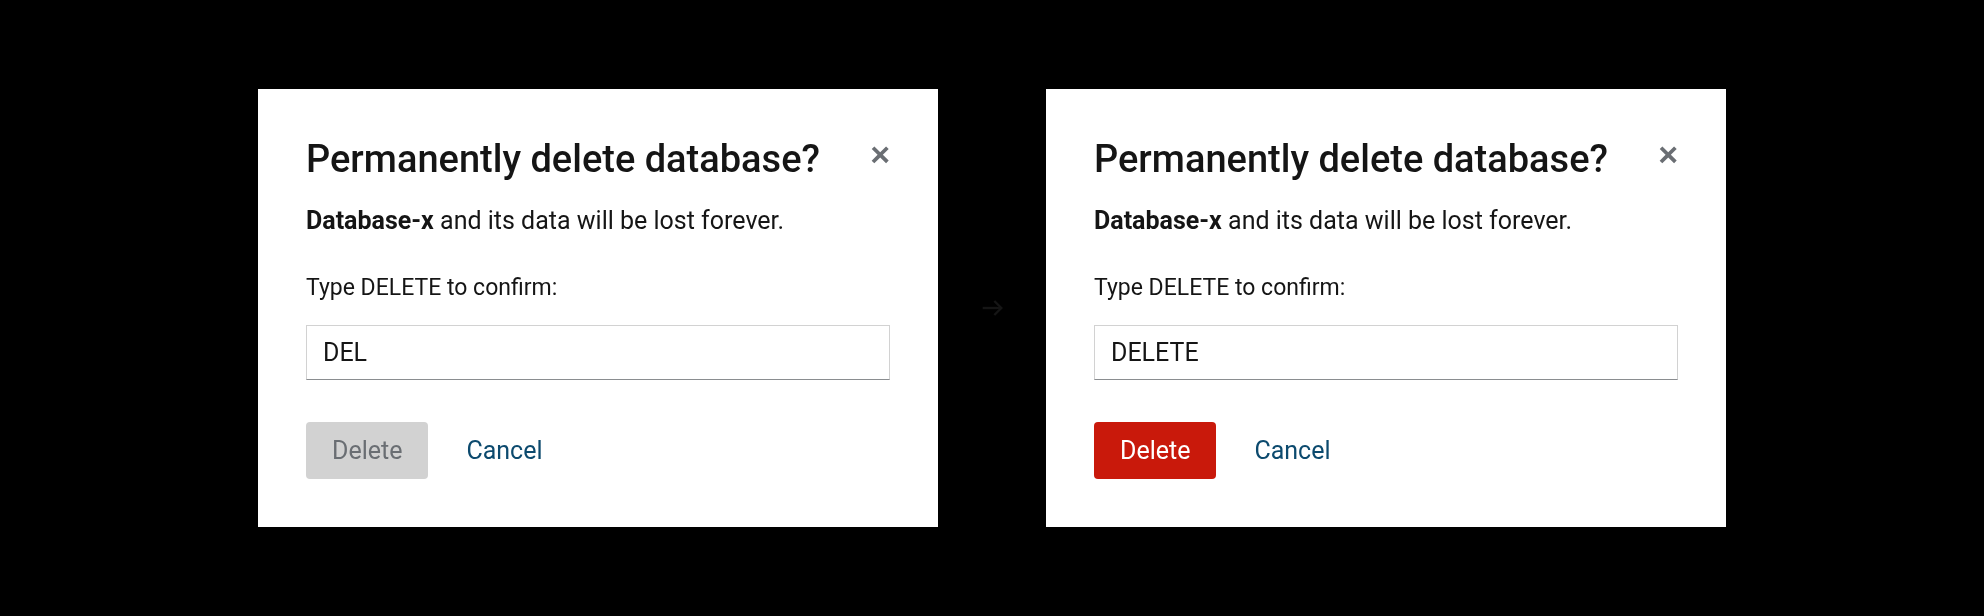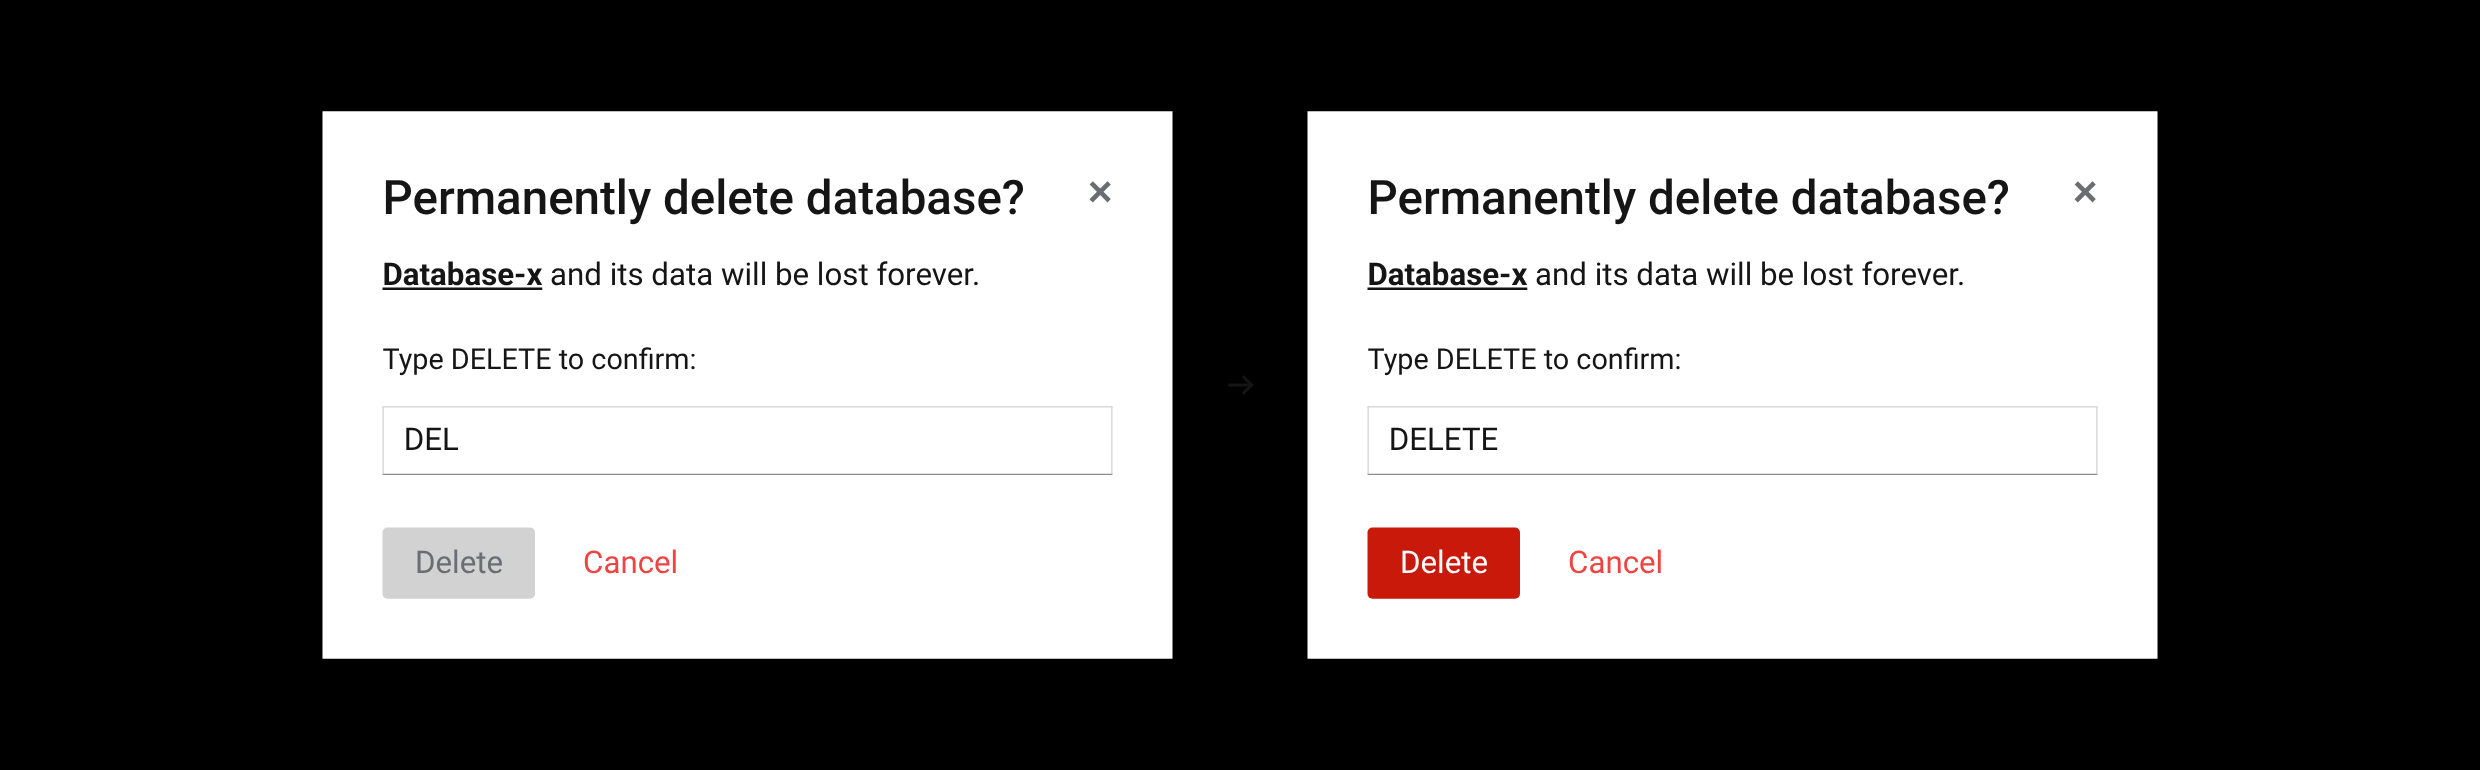--- a/index.html
+++ b/index.html
@@ -46,21 +46,20 @@
       font-weight: bold;
     }
     .modal-body {
       font-size: 25px;
       color: #151515;
       margin-bottom: 36px;
       line-height: 1.4;
     }
     .modal-body strong {
       font-weight: 700;
-      text-decoration: underline;
     }
     .input-label {
       font-size: 23px;
       font-weight: 400;
       color: #151515;
       margin-bottom: 10px;
       display: block;
     }
     .confirm-input {
       width: 100%;
@@ -92,21 +91,21 @@
       background: #d2d2d2;
       color: #6a6e73;
       cursor: not-allowed;
     }
     .btn-danger {
       background: #c9190b;
       color: #fff;
     }
     .btn-link {
       background: none;
-      color: #ef4444;
+      color: #0c4a6e;
       padding: 14px 10px;
     }
     .arrow-sep {
       color: #151515;
       font-size: 28px;
       display: flex;
       align-items: center;
     }
     .arrow-sep svg {
       width: 28px;

